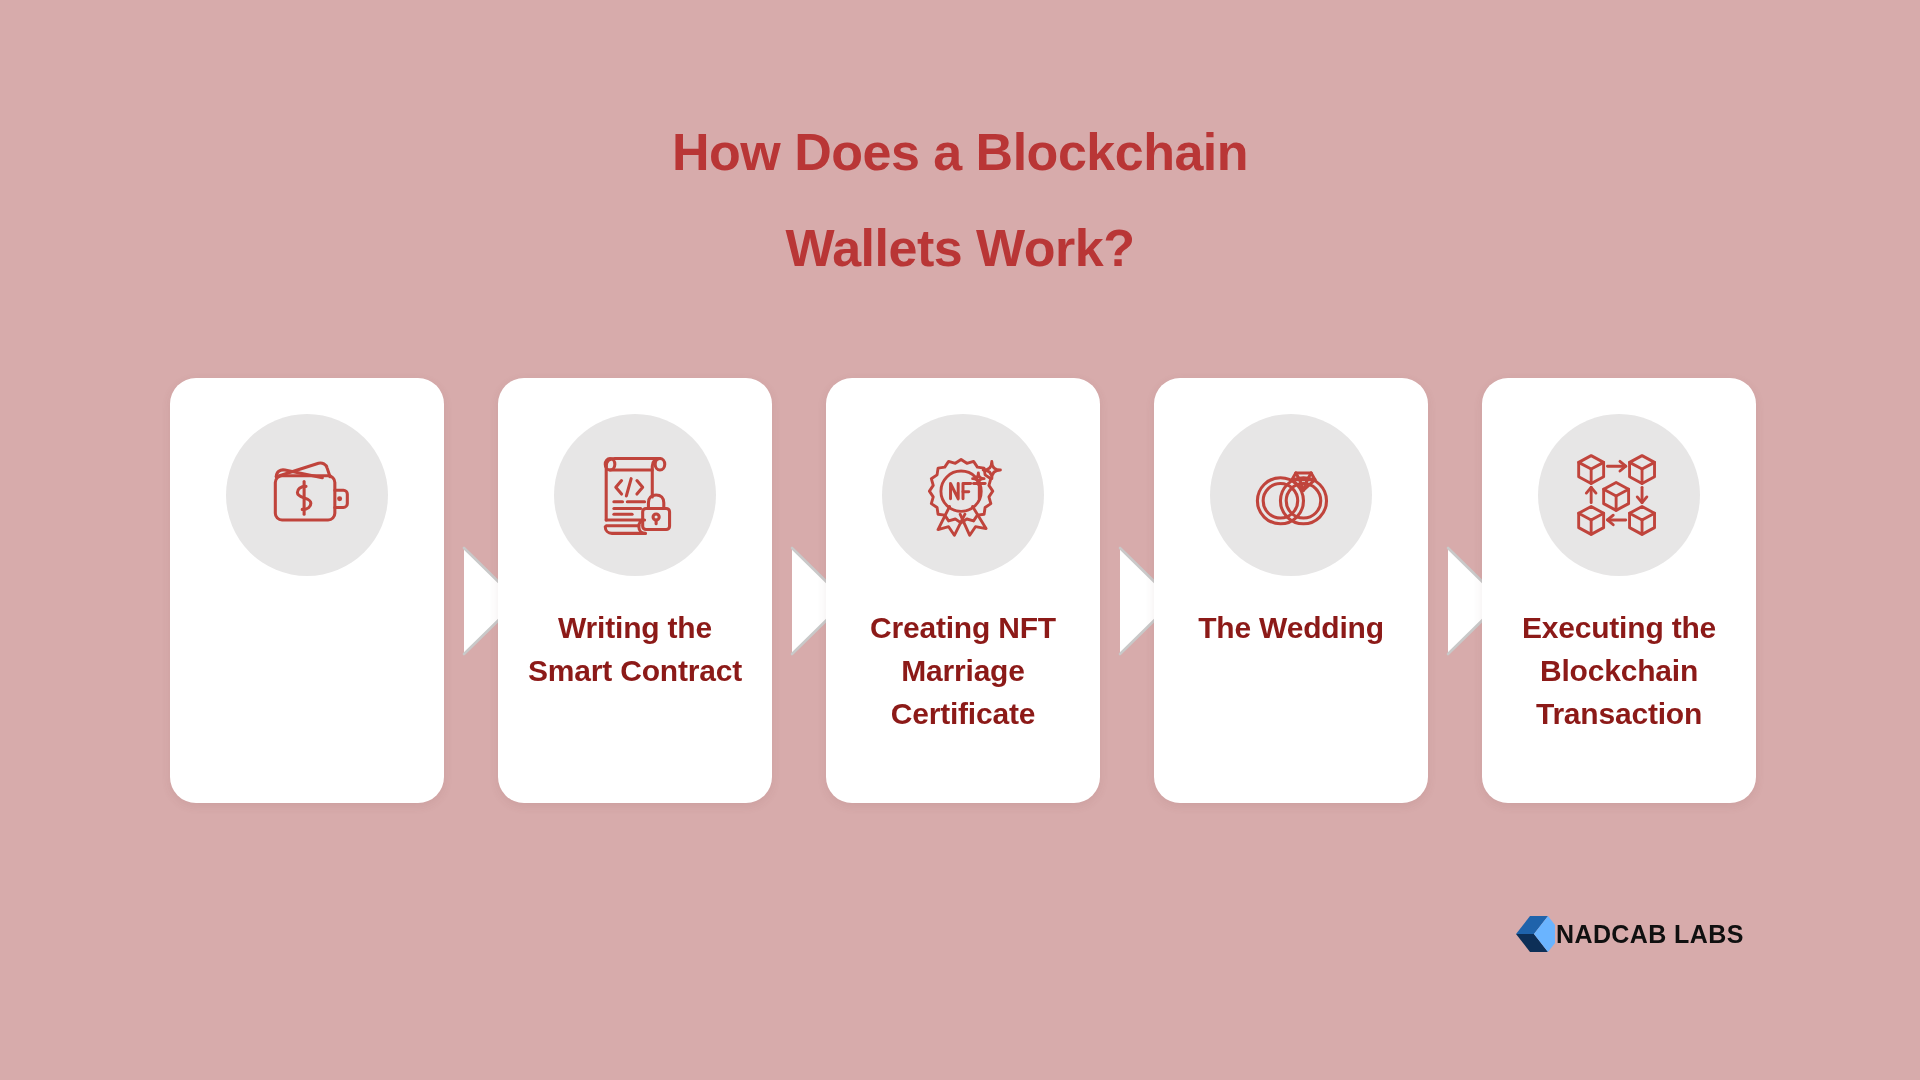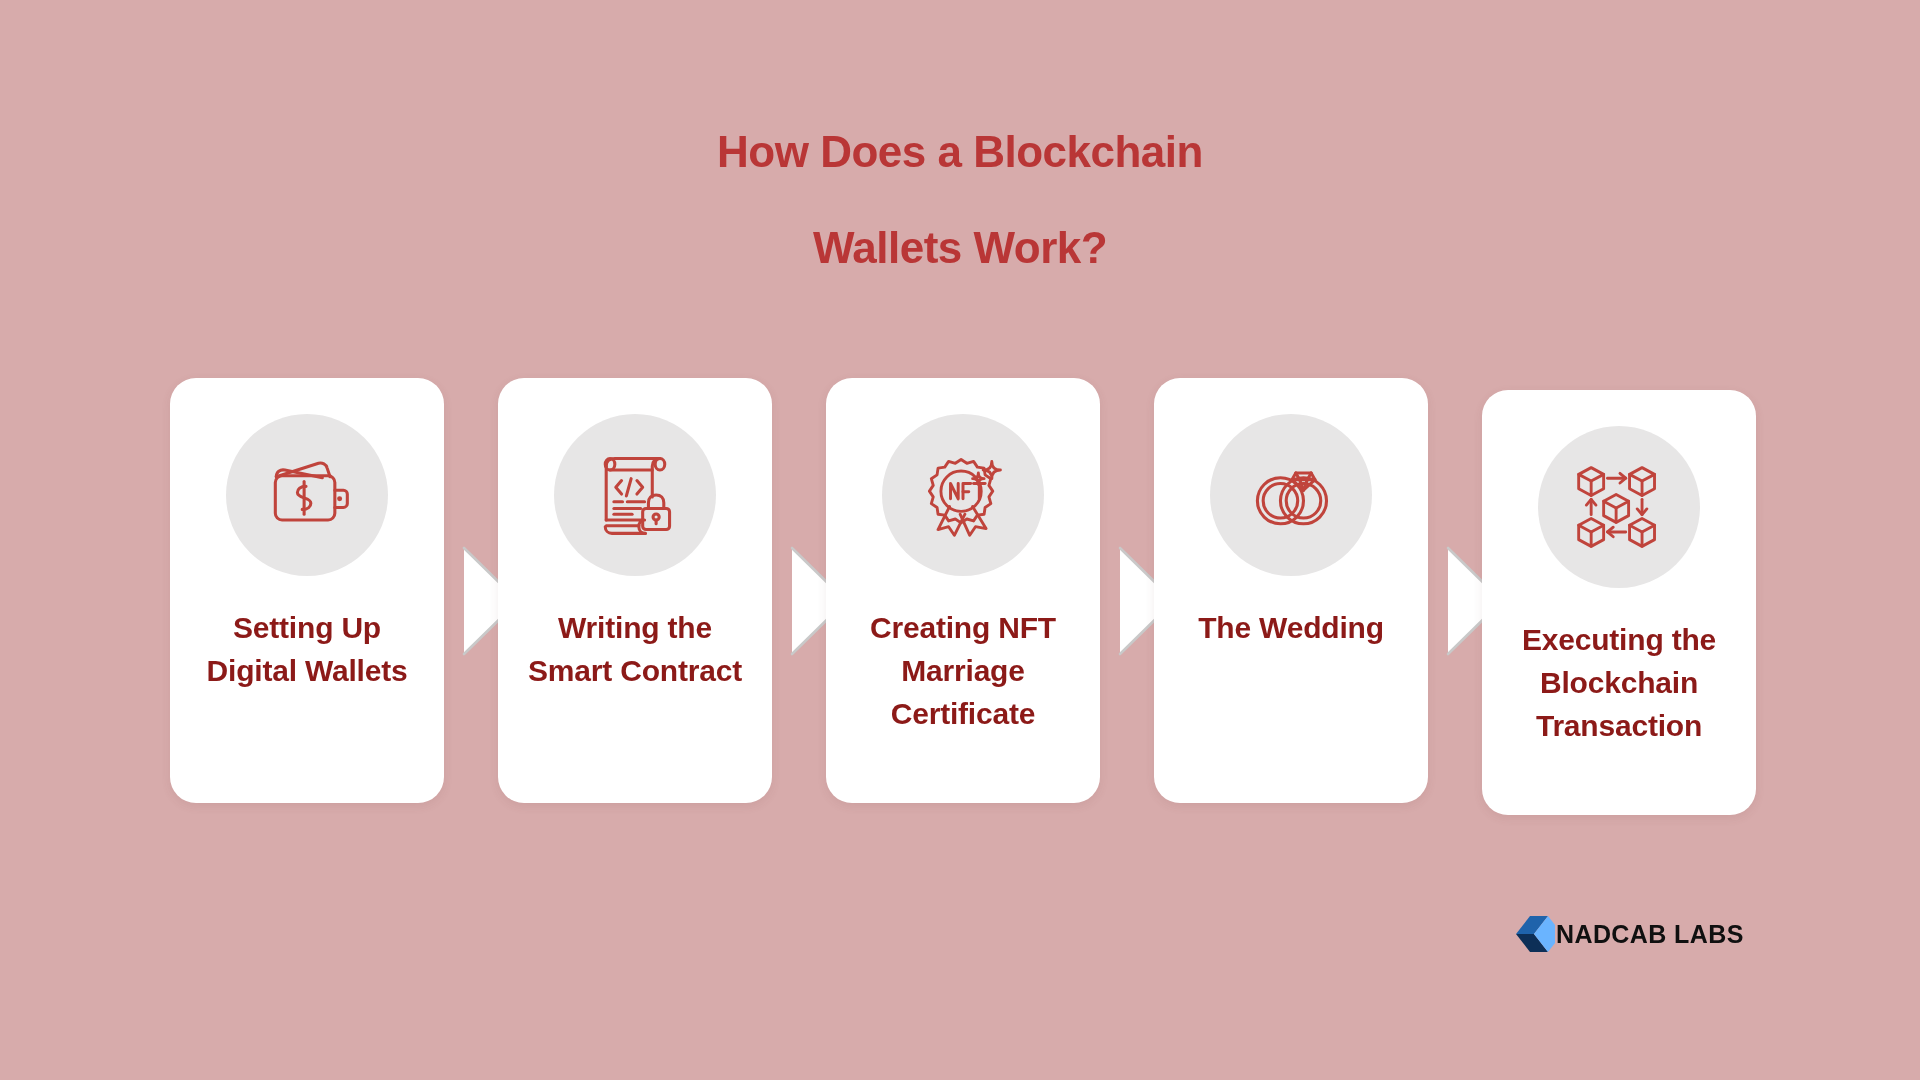--- a/index.html
+++ b/index.html
@@ -12,21 +12,21 @@
   body { background:#d7abab; position:relative; }
 
   
   .title-wrap{
     position:absolute; left:0; right:0; top:104px;
     text-align:center;
   }
   .title-line{
     color:#b93636;
     font-weight:bold;
-    font-size:44px;
+    font-size:52px;
     line-height:96px;
     letter-spacing:-0.5px;
     white-space:nowrap;
   }
 
   
   .flow{
     position:absolute;
     left:170px; top:378px;
     width:1586px; height:425px;
@@ -41,21 +41,21 @@
     box-shadow:0 3px 10px rgba(120,70,70,.10);
     display:flex;
     flex-direction:column;
     align-items:center;
     z-index:3;
   }
   .card.c0{ left:0px;   }
   .card.c1{ left:328px; }
   .card.c2{ left:656px; }
   .card.c3{ left:984px; }
-  .card.c4{ left:1312px;margin-top:12px;}
+  .card.c4{ left:1312px;}
 
   .icon-circle{
     margin-top:36px;
     width:162px; height:162px;
     border-radius:50%;
     background:#e7e6e6;
     display:flex; align-items:center; justify-content:center;
     flex:0 0 auto;
   }
   .icon-circle svg{ display:block; }
@@ -141,21 +141,20 @@
           <rect x="17" y="30" width="62" height="46" rx="7"></rect>
 
           <path d="M79 45 L88 45 C90 45 92 47 92 49 L92 59 C92 61 90 63 88 63 L79 63"></path>
           <circle cx="84" cy="54" r="2.6" fill="#c0443c" stroke="none"></circle>
 
           <path d="M49 41 C43 41 40 44 40 47.5 C40 54 54 52 54 58.5 C54 62 51 65 45 65"></path>
           <path d="M47 36 L47 70"></path>
         </svg>
       </span>
     </div>
-    <div class="card-label">Setting Up Digital Wallets</div>
   </div>
 
   <div class="card c1">
     <div class="icon-circle">
       <span>
         <svg width="96" height="96" viewBox="0 0 100 100" fill="none" stroke="#c0443c" stroke-width="3.2" stroke-linecap="round" stroke-linejoin="round">
 
           <path d="M20 20 C20 15 24 12 29 12 L76 12 C71 12 68 15 68 20 L68 24 L24 24"></path>
           <ellipse cx="24" cy="18" rx="5" ry="6"></ellipse>
           <ellipse cx="76" cy="18" rx="5" ry="6"></ellipse>

